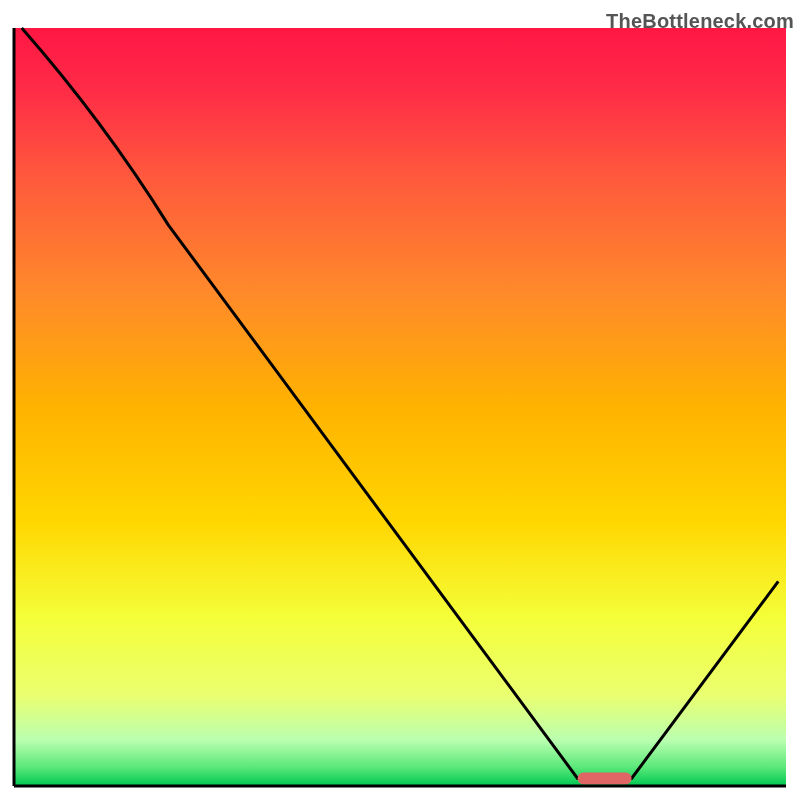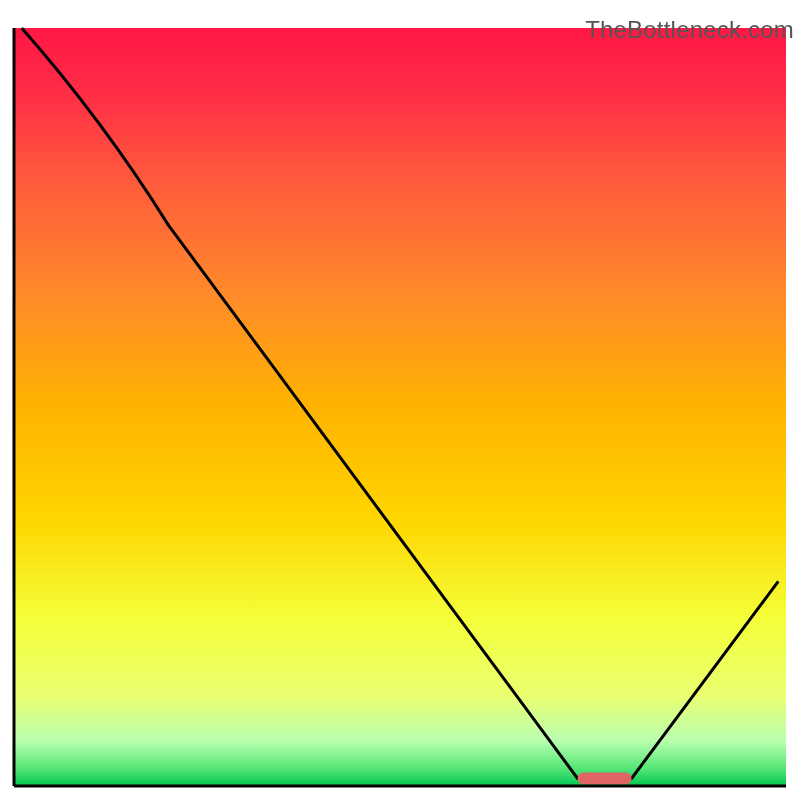--- a/index.html
+++ b/index.html
@@ -10,26 +10,26 @@
     overflow: hidden;
     background: #ffffff;
   }
   .chart-wrap {
     position: relative;
     width: 800px;
     height: 800px;
   }
   .watermark {
     position: absolute;
-    top: 16px;
+    top: 10px;
     right: 6px;
     font-family: Arial, Helvetica, sans-serif;
-    font-size: 24px;
+    font-size: 20px;
     color: #555555;
-    font-weight: 400;
+    font-weight: 700;
     letter-spacing: 0.2px;
   }
   svg {
     display: block;
   }
 </style>
 </head>
 <body>
 
 <div class="chart-wrap">

